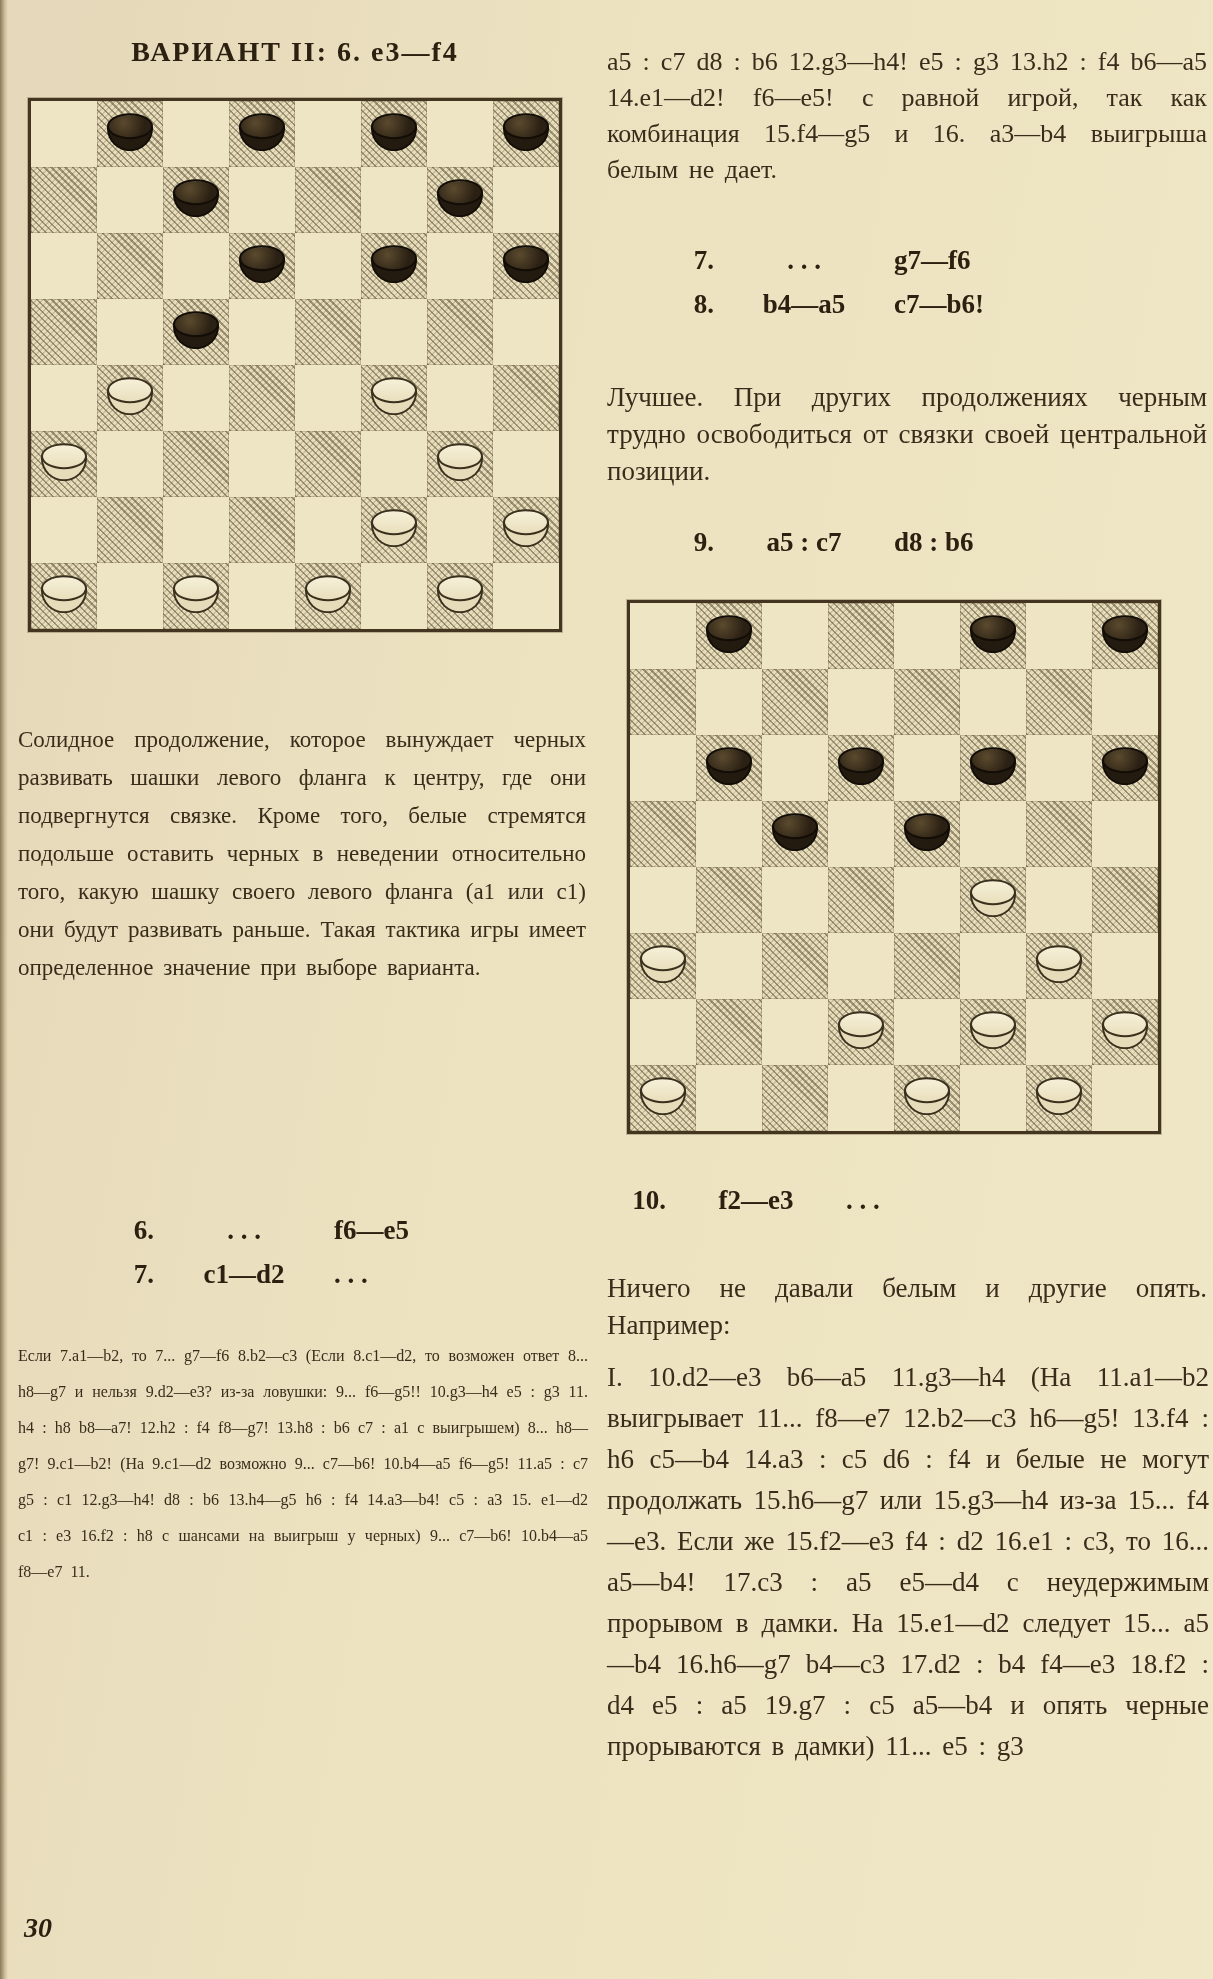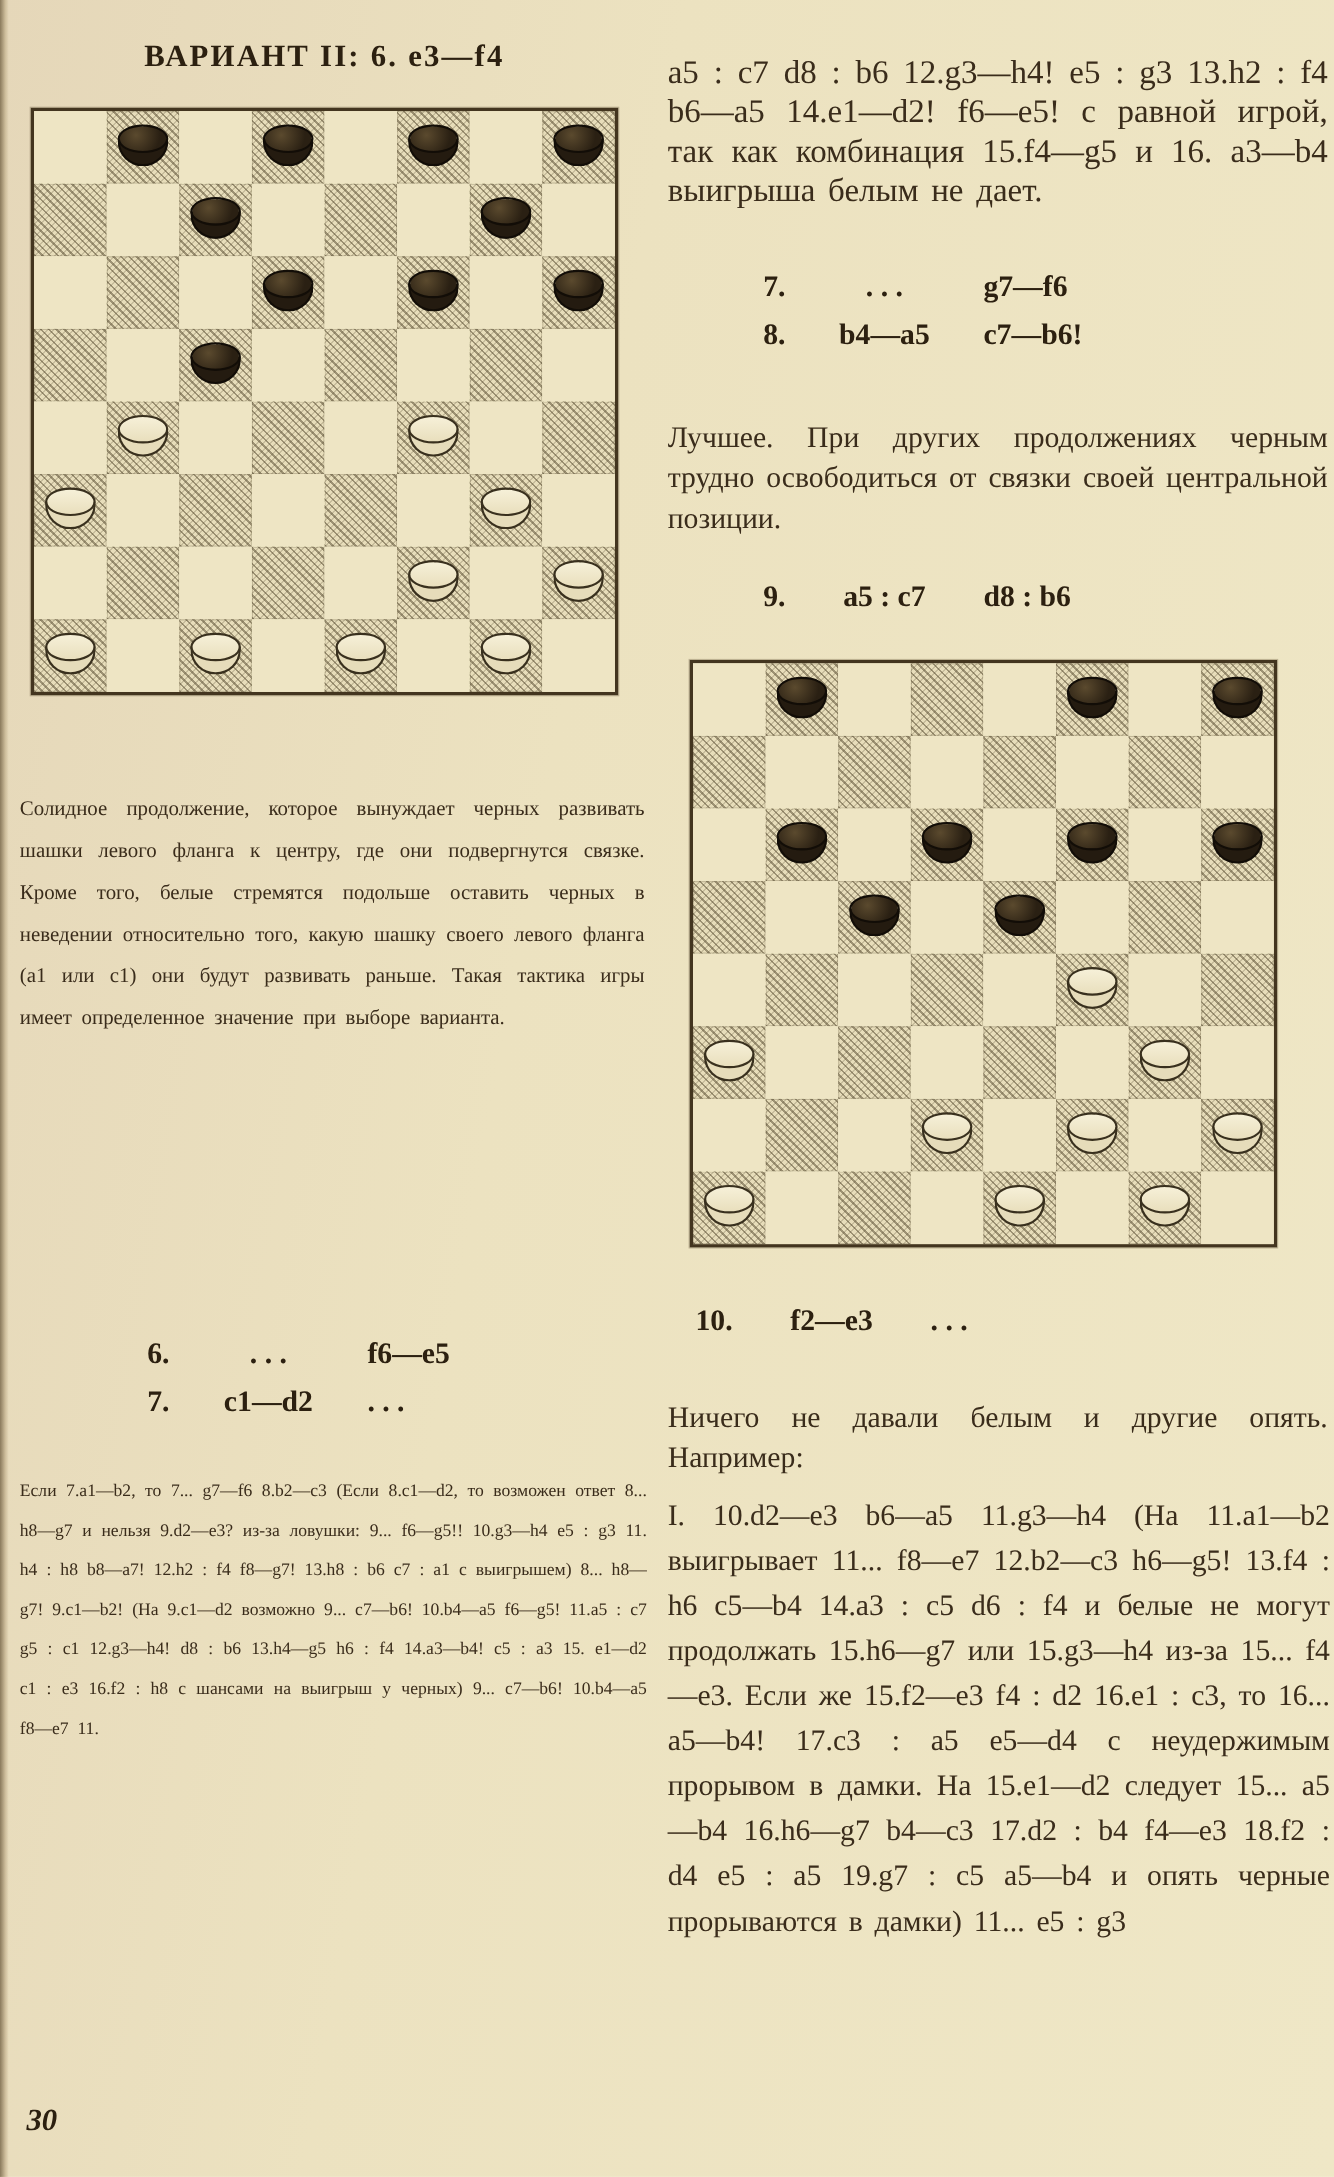--- a/index.html
+++ b/index.html
@@ -13,23 +13,23 @@
     background:linear-gradient(90deg,#8a7a5c,#cdbd9b 60%,rgba(205,189,155,0));}
 
   .heading{
     position:absolute;left:15px;top:36px;width:560px;text-align:center;
     font-weight:bold;font-size:28px;letter-spacing:2px;color:#2c2010;
   }
 
   .para{
     position:absolute;text-align:justify;word-spacing:4px;color:#3a2c1b;
   }
-  .p-left1{left:18px;top:698px;width:568px;font-size:19px;line-height:38px;}
+  .p-left1{left:18px;top:698px;width:568px;font-size:23px;line-height:38px;}
   .p-left2{left:18px;top:1322px;width:570px;font-size:16px;line-height:36px;}
-  .p-right1{left:607px;top:18px;width:600px;font-size:30px;line-height:36px;}
+  .p-right1{left:607px;top:18px;width:600px;font-size:26px;line-height:36px;}
   .p-right2{left:607px;top:352px;width:600px;font-size:27px;line-height:37px;}
   .p-right3{left:607px;top:1243px;width:600px;font-size:27px;line-height:37px;}
   .p-right4{left:607px;top:1330px;width:602px;font-size:27px;line-height:41px;}
 
   .moves{position:absolute;font-weight:bold;color:#2c2010;font-size:27px;}
   .moves .mrow{display:flex;line-height:44px;}
   .moves .num{width:54px;text-align:right;}
   .moves .wm{width:180px;text-align:center;}
   .moves .bm{width:170px;}
   .mv-left67{left:100px;top:1208px;width:420px;}

